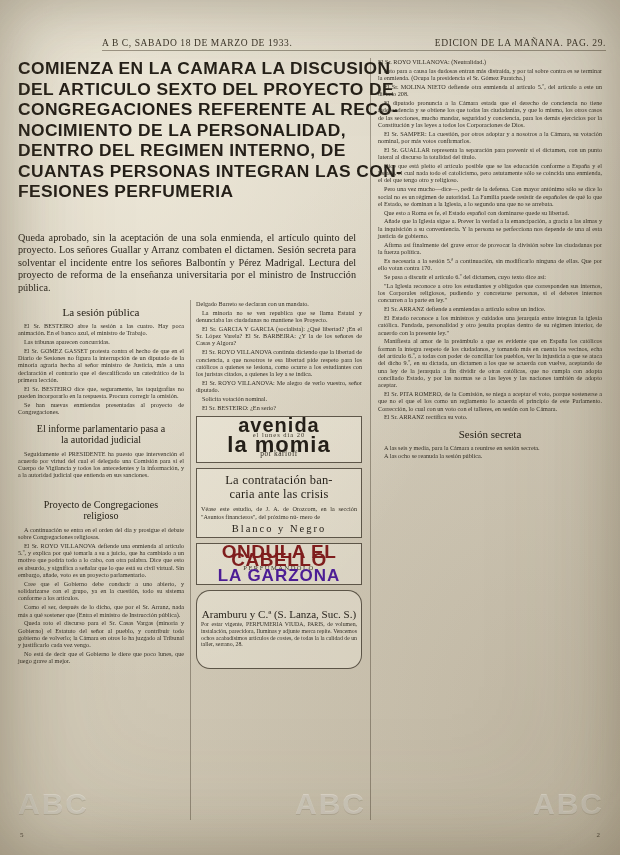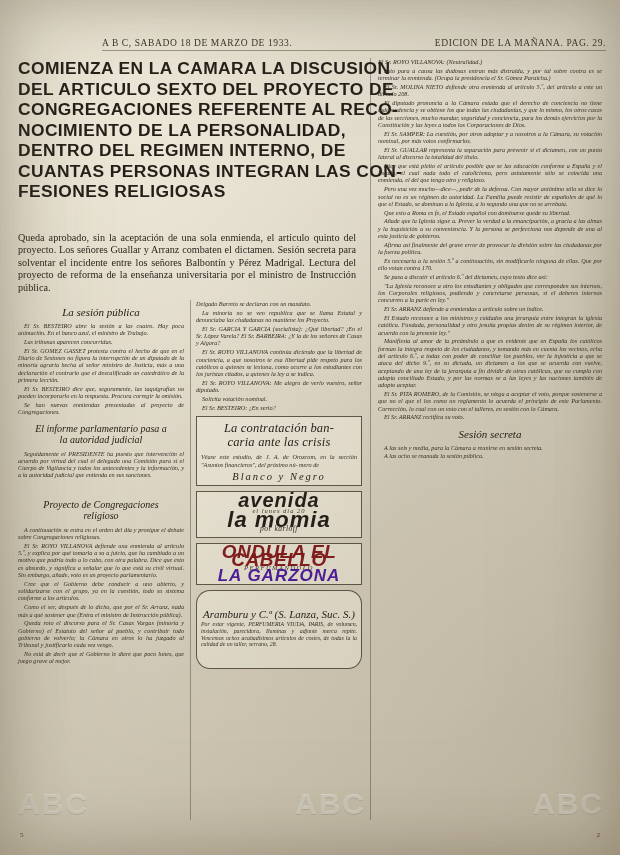--- a/index.html
+++ b/index.html
@@ -65,21 +65,21 @@
   .headline div{white-space:nowrap;}
 
   .subhead{
     position:absolute;left:18px;top:232px;width:338px;
     font-size:10.2px;line-height:12.4px;
     text-align:justify;
     color:#2b261e;
   }
 
   
-  .col{position:absolute;font-size:6.2px;line-height:7.3px;text-align:justify;color:#332e25;font-style:italic;}
+  .col{position:absolute;font-size:6.2px;line-height:7.3px;text-align:justify;color:#332e25;}
   .col p{margin:0 0 1.5px 0;text-indent:6px;}
   .col p.noind{text-indent:0;}
   .ctitle{
     font-family:"Liberation Serif", serif;
     text-align:center;font-size:11px;line-height:12px;
     margin:6px 0 4px 0;color:#262118;
   }
   .ctitle.two{font-size:10px;line-height:11.5px;}
 
   .colA{left:18px;top:300px;width:166px;}
@@ -132,21 +132,21 @@
     <span>EDICION DE LA MAÑANA. PAG. 29.</span>
   </div>
 
   <div class="headline">
     <div>COMIENZA EN LA CAMARA LA DISCUSION</div>
     <div>DEL ARTICULO SEXTO DEL PROYECTO DE</div>
     <div>CONGREGACIONES REFERENTE AL RECO-</div>
     <div>NOCIMIENTO DE LA PERSONALIDAD,</div>
     <div>DENTRO DEL REGIMEN INTERNO, DE</div>
     <div>CUANTAS PERSONAS INTEGRAN LAS CON-</div>
-    <div>FESIONES RELIGIOSAS</div>
+    <div>FESIONES PERFUMERIA</div>
   </div>
 
   <div class="subhead">Queda aprobado, sin la aceptación de una sola enmienda, el artículo quinto del proyecto. Los señores Guallar y Arranz combaten el dictamen. Sesión secreta para solventar el incidente entre los señores Balbontín y Pérez Madrigal. Lectura del proyecto de reforma de la enseñanza universitaria por el ministro de Instrucción pública.</div>
 
   <div class="vline" style="left:190px;top:300px;height:520px;"></div>
   <div class="vline" style="left:370px;top:58px;height:762px;"></div>
 
   <div class="col colA">
     <div class="ctitle">La sesión pública</div>
     <p>El Sr. BESTEIRO abre la sesión a las cuatro. Hay poca animación. En el banco azul, el ministro de Trabajo.</p>
@@ -176,33 +176,33 @@
   <div class="col colB">
     <p class="noind">Delgado Barreto se declaran con un mandato.</p>
     <p>La minoría no se ven republica que se llama Estatal y denunciaba las ciudadanas no mantiene los Proyecto.</p>
     <p>El Sr. GARCIA Y GARCIA (socialista): ¿Qué libertad? ¡En el Sr. López Varela? El Sr. BARBEIRA: ¿Y la de los señores de Casas y Algora?</p>
     <p>El Sr. ROYO VILLANOVA continúa diciendo que la libertad de conciencia, a que nosotros te esa libertad pide respeto para los católicos a quienes se lesiona, como ocurre a los estudiantes con los juristas citados, a quienes la ley a se indica.</p>
     <p>El Sr. ROYO VILLANOVA: Me alegro de verlo vuestro, señor diputado.</p>
     <p>Solicita votación nominal.</p>
     <p>El Sr. BESTEIRO: ¿En serio?</p>
 
     <div class="ad">
+      <div class="ad-momia-1">avenida</div>
+      <div class="ad-momia-2">el lunes día 20</div>
+      <div class="ad-momia-3">la momia</div>
+      <div class="ad-momia-4">por karloff</div>
+    </div>
+
+    <div class="ad">
       <div class="ad-bank-t1">
         <span>La contratación ban-</span><br>
         <span>caria ante las crisis</span>
       </div>
       <div class="ad-bank-t2">Véase este estudio, de J. A. de Orozcom, en la sección "Asuntos financieros", del próximo nú- mero de</div>
       <div class="ad-byn">Blanco y Negro</div>
-    </div>
-
-    <div class="ad">
-      <div class="ad-momia-1">avenida</div>
-      <div class="ad-momia-2">el lunes día 20</div>
-      <div class="ad-momia-3">la momia</div>
-      <div class="ad-momia-4">por karloff</div>
     </div>
 
     <div class="ad" style="padding:4px 4px;">
       <div class="ad-ond-1">ONDULA EL CABELLO</div>
       <div class="ad-ond-2">PERFUMANDOLO</div>
       <div class="ad-ond-3">LA GARZONA</div>
     </div>
 
     <div class="ad" style="padding:20px 4px;text-align:left;border-radius:14px;">
       <div class="ad-aram-1" style="text-align:center;">Aramburu y C.ª (S. Lanza, Suc. S.)</div>

